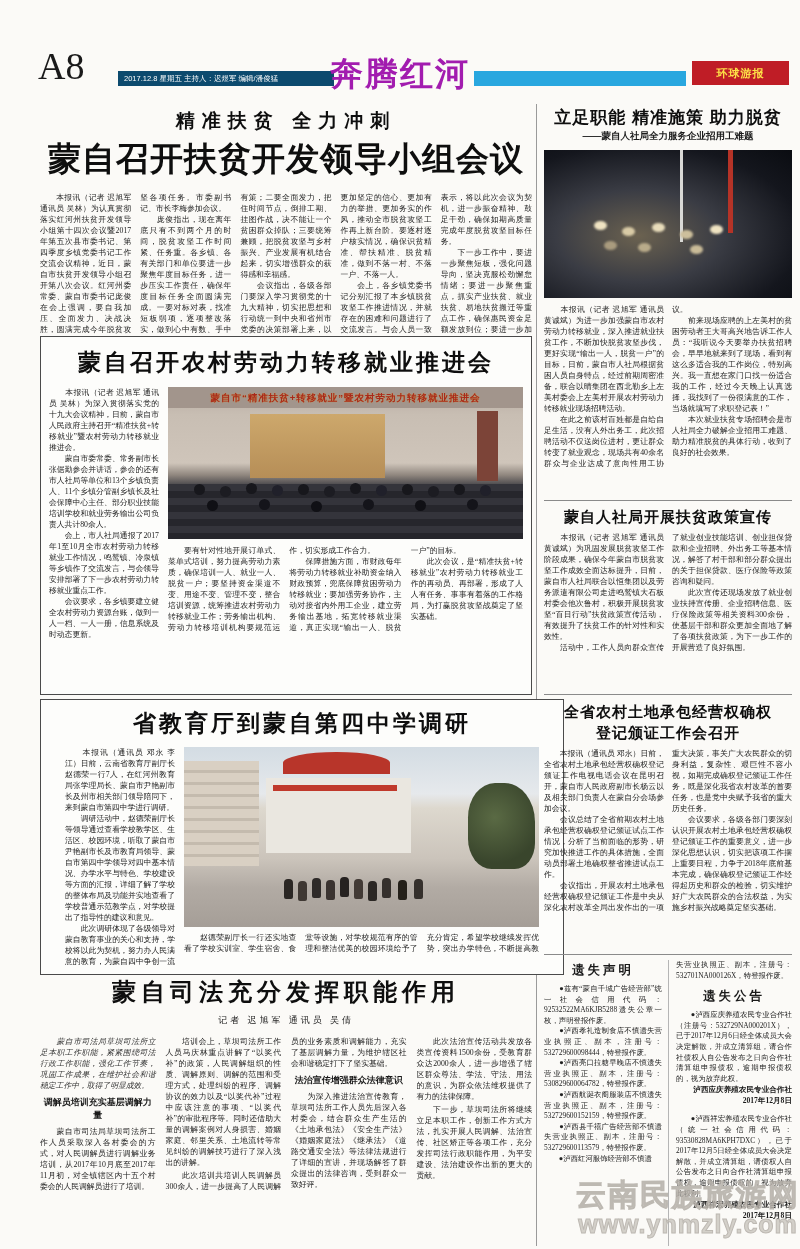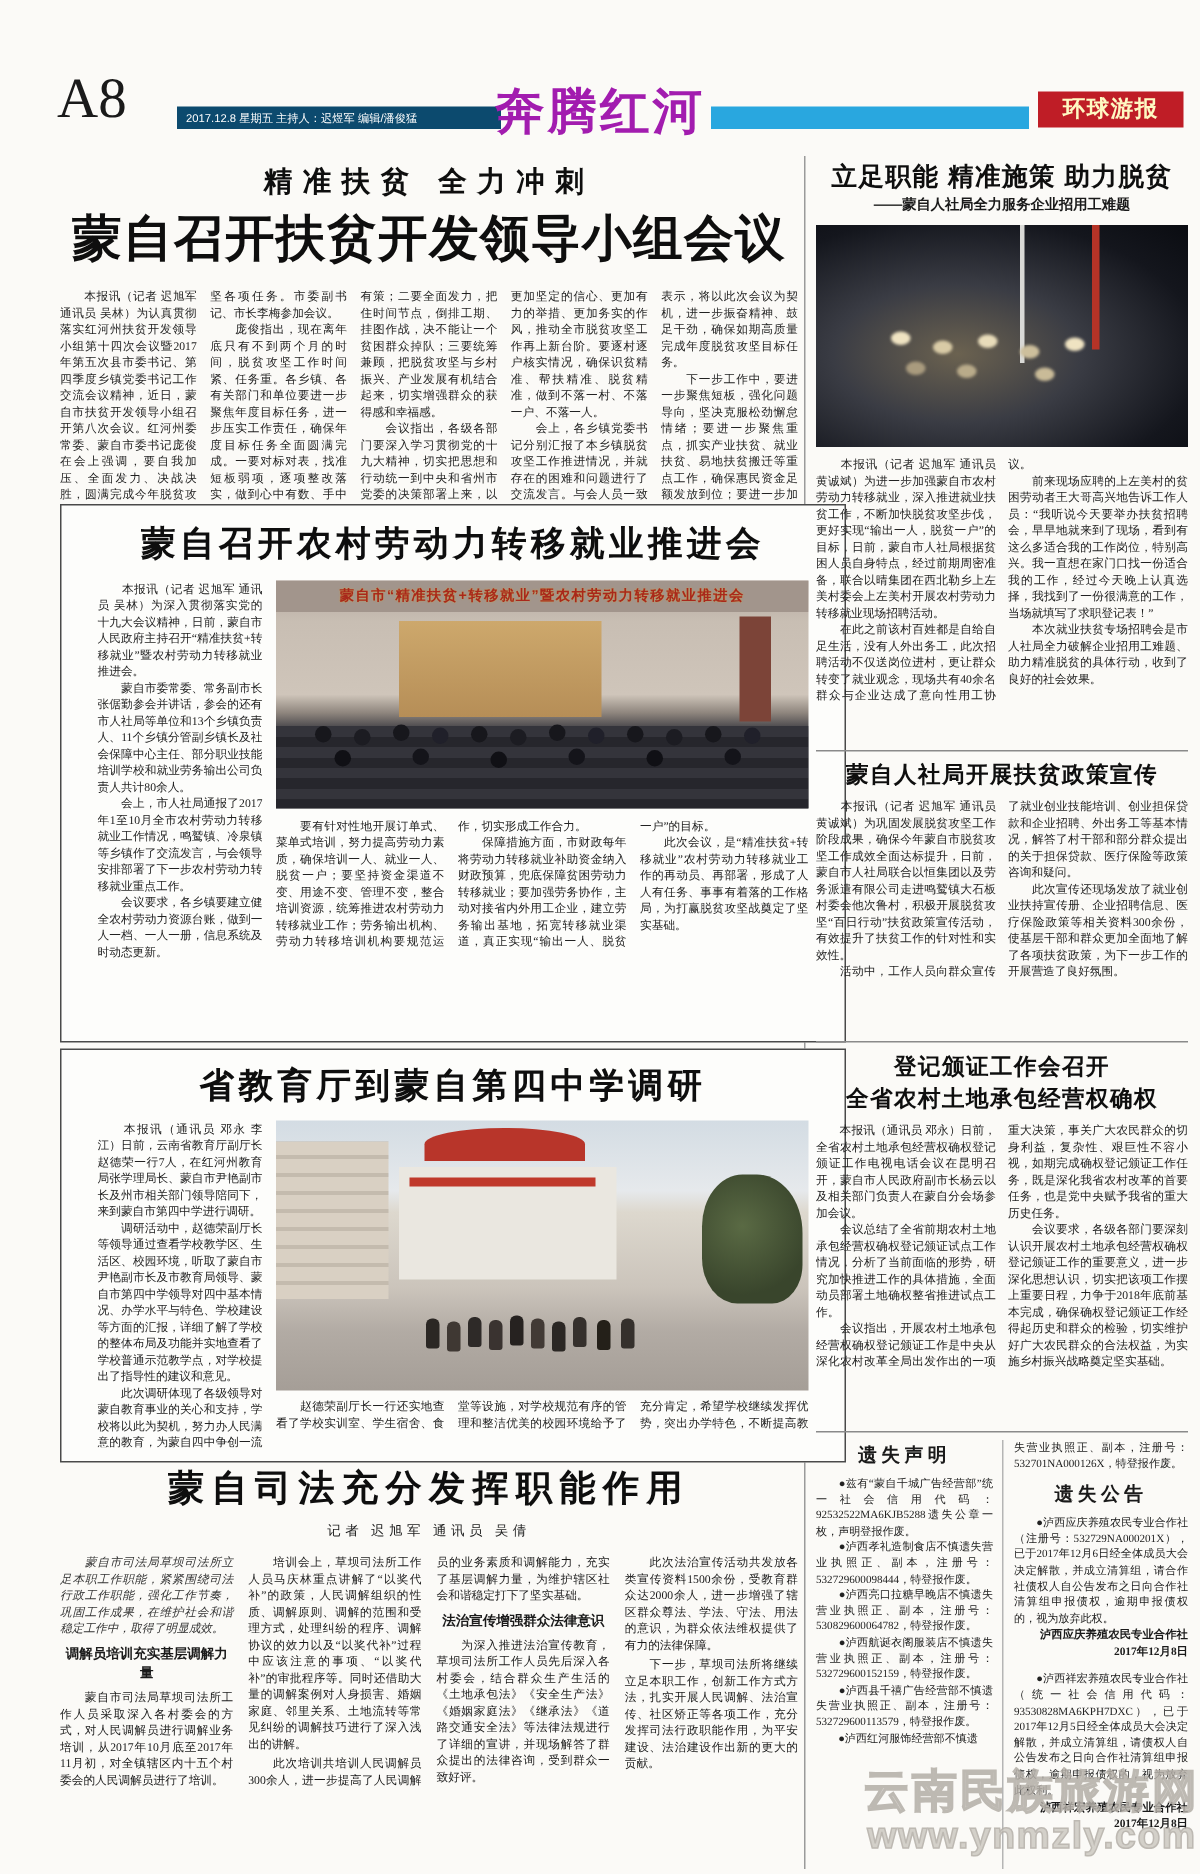--- a/index.html
+++ b/index.html
@@ -70,36 +70,36 @@
 
 <div class="abs" style="left:118px;top:71px;width:216px;height:15px;background:#0c4a6e;">
   <span style="display:block;color:#fff;font-size:7.5px;line-height:15px;padding-left:6px;font-family:'Liberation Sans',sans-serif;">2017.12.8 星期五 主持人：迟煜军 编辑/潘俊猛</span>
 </div>
 
 <div class="abs hsans" style="left:330px;top:52px;width:140px;font-size:33px;letter-spacing:2px;color:#a21caf;text-align:center;">奔腾红河</div>
 
 <div class="abs" style="left:474px;top:71px;width:212px;height:15px;background:#29a7df;"></div>
 
 <div class="abs" style="left:692px;top:61px;width:97px;height:24px;background:#bf1d26;">
-  <span class="hsans" style="display:block;color:#fef9c3;font-size:15px;line-height:24px;text-align:center;letter-spacing:1px;">环球游报</span>
+  <span class="hsans" style="display:block;color:#fde047;font-size:11px;line-height:24px;text-align:center;letter-spacing:1px;">环球游报</span>
 </div>
 
 <div class="abs" style="left:536px;top:104px;width:1px;height:1142px;background:#9a9a9a;"></div>
 
 <div class="abs" style="left:40px;top:108px;width:492px;">
   <div class="hsans kicker">精准扶贫 全力冲刺</div>
   <div class="hsans lead-title" style="margin-top:3px;">蒙自召开扶贫开发领导小组会议</div>
   <div class="body-flow cols5" style="margin-top:10px;height:152px;">　　本报讯（记者 迟旭军 通讯员 吴林）为认真贯彻落实红河州扶贫开发领导小组第十四次会议暨2017年第五次县市委书记、第四季度乡镇党委书记工作交流会议精神，近日，蒙自市扶贫开发领导小组召开第八次会议。红河州委常委、蒙自市委书记庞俊在会上强调，要自我加压、全面发力、决战决胜，圆满完成今年脱贫攻坚各项任务。市委副书记、市长李梅参加会议。
 　　庞俊指出，现在离年底只有不到两个月的时间，脱贫攻坚工作时间紧、任务重。各乡镇、各有关部门和单位要进一步聚焦年度目标任务，进一步压实工作责任，确保年度目标任务全面圆满完成。一要对标对表，找准短板弱项，逐项整改落实，做到心中有数、手中有策；二要全面发力，把住时间节点，倒排工期、挂图作战，决不能让一个贫困群众掉队；三要统筹兼顾，把脱贫攻坚与乡村振兴、产业发展有机结合起来，切实增强群众的获得感和幸福感。
 　　会议指出，各级各部门要深入学习贯彻党的十九大精神，切实把思想和行动统一到中央和省州市党委的决策部署上来，以更加坚定的信心、更加有力的举措、更加务实的作风，推动全市脱贫攻坚工作再上新台阶。要逐村逐户核实情况，确保识贫精准、帮扶精准、脱贫精准，做到不落一村、不落一户、不落一人。
 　　会上，各乡镇党委书记分别汇报了本乡镇脱贫攻坚工作推进情况，并就存在的困难和问题进行了交流发言。与会人员一致表示，将以此次会议为契机，进一步振奋精神、鼓足干劲，确保如期高质量完成年度脱贫攻坚目标任务。
 　　下一步工作中，要进一步聚焦短板，强化问题导向，坚决克服松劲懈怠情绪；要进一步聚焦重点，抓实产业扶贫、就业扶贫、易地扶贫搬迁等重点工作，确保惠民资金足额发放到位；要进一步加强督查问效，对工作不力、推进缓慢的严肃追责问责，确保脱贫攻坚各项任务落到实处、取得实效。</div>
 </div>
 
-<div class="abs boxed" style="left:40px;top:336px;width:474px;height:345px;padding:6px 24px;">
+<div class="abs boxed" style="left:40px;top:336px;width:474px;height:345px;padding:6px 8px;">
   <div class="hsans art-title-mid" style="margin-top:4px;">蒙自召开农村劳动力转移就业推进会</div>
   <div style="display:flex;margin-top:9px;height:298px;">
     <div class="body-flow" style="width:110px;height:298px;flex:none;">　　本报讯（记者 迟旭军 通讯员 吴林）为深入贯彻落实党的十九大会议精神，日前，蒙自市人民政府主持召开“精准扶贫+转移就业”暨农村劳动力转移就业推进会。
 　　蒙自市委常委、常务副市长张倨勤参会并讲话，参会的还有市人社局等单位和13个乡镇负责人、11个乡镇分管副乡镇长及社会保障中心主任、部分职业技能培训学校和就业劳务输出公司负责人共计80余人。
 　　会上，市人社局通报了2017年1至10月全市农村劳动力转移就业工作情况，鸣鹫镇、冷泉镇等乡镇作了交流发言，与会领导安排部署了下一步农村劳动力转移就业重点工作。
 　　会议要求，各乡镇要建立健全农村劳动力资源台账，做到一人一档、一人一册，信息系统及时动态更新。</div>
     <div style="flex:1;margin-left:9px;display:flex;flex-direction:column;">
       <div class="photo photo-meeting" style="height:152px;flex:none;">
         <div class="led-banner">蒙自市“精准扶贫+转移就业”暨农村劳动力转移就业推进会</div>
         <div class="wood-panel"></div>
@@ -167,22 +167,22 @@
 <div class="abs sep" style="left:544px;top:500px;width:248px;"></div>
 
 <div class="abs hsans right-title-sm" style="left:544px;top:506px;width:248px;">蒙自人社局开展扶贫政策宣传</div>
 <div class="abs body-flow cols2" style="left:544px;top:532px;width:248px;height:156px;">　　本报讯（记者 迟旭军 通讯员 黄诚斌）为巩固发展脱贫攻坚工作阶段成果，确保今年蒙自市脱贫攻坚工作成效全面达标提升，日前，蒙自市人社局联合以恒集团以及劳务派遣有限公司走进鸣鹫镇大石板村委会他次鲁村，积极开展脱贫攻坚“百日行动”扶贫政策宣传活动，有效提升了扶贫工作的针对性和实效性。
 　　活动中，工作人员向群众宣传了就业创业技能培训、创业担保贷款和企业招聘、外出务工等基本情况，解答了村干部和部分群众提出的关于担保贷款、医疗保险等政策咨询和疑问。
 　　此次宣传还现场发放了就业创业扶持宣传册、企业招聘信息、医疗保险政策等相关资料300余份，使基层干部和群众更加全面地了解了各项扶贫政策，为下一步工作的开展营造了良好氛围。</div>
 
 <div class="abs sep" style="left:544px;top:694px;width:248px;"></div>
 
 <div class="abs" style="left:544px;top:701px;width:248px;">
+  <div class="hsans right-title-sm">全省农村土地承包经营权确权</div>
   <div class="hsans right-title-sm">登记颁证工作会召开</div>
-  <div class="hsans right-title-sm">全省农村土地承包经营权确权</div>
 </div>
 <div class="abs body-flow cols2" style="left:544px;top:748px;width:248px;height:200px;">　　本报讯（通讯员 邓永）日前，全省农村土地承包经营权确权登记颁证工作电视电话会议在昆明召开，蒙自市人民政府副市长杨云以及相关部门负责人在蒙自分会场参加会议。
 　　会议总结了全省前期农村土地承包经营权确权登记颁证试点工作情况，分析了当前面临的形势，研究加快推进工作的具体措施，全面动员部署土地确权整省推进试点工作。
 　　会议指出，开展农村土地承包经营权确权登记颁证工作是中央从深化农村改革全局出发作出的一项重大决策，事关广大农民群众的切身利益，复杂性、艰巨性不容小视，如期完成确权登记颁证工作任务，既是深化我省农村改革的首要任务，也是党中央赋予我省的重大历史任务。
 　　会议要求，各级各部门要深刻认识开展农村土地承包经营权确权登记颁证工作的重要意义，进一步深化思想认识，切实把该项工作摆上重要日程，力争于2018年底前基本完成，确保确权登记颁证工作经得起历史和群众的检验，切实维护好广大农民群众的合法权益，为实施乡村振兴战略奠定坚实基础。</div>
 
 <div class="abs sep" style="left:544px;top:954px;width:248px;"></div>
 
 <div class="abs" style="left:544px;top:960px;width:118px;height:286px;overflow:hidden;">
   <div class="notice-head">遗失声明</div>

